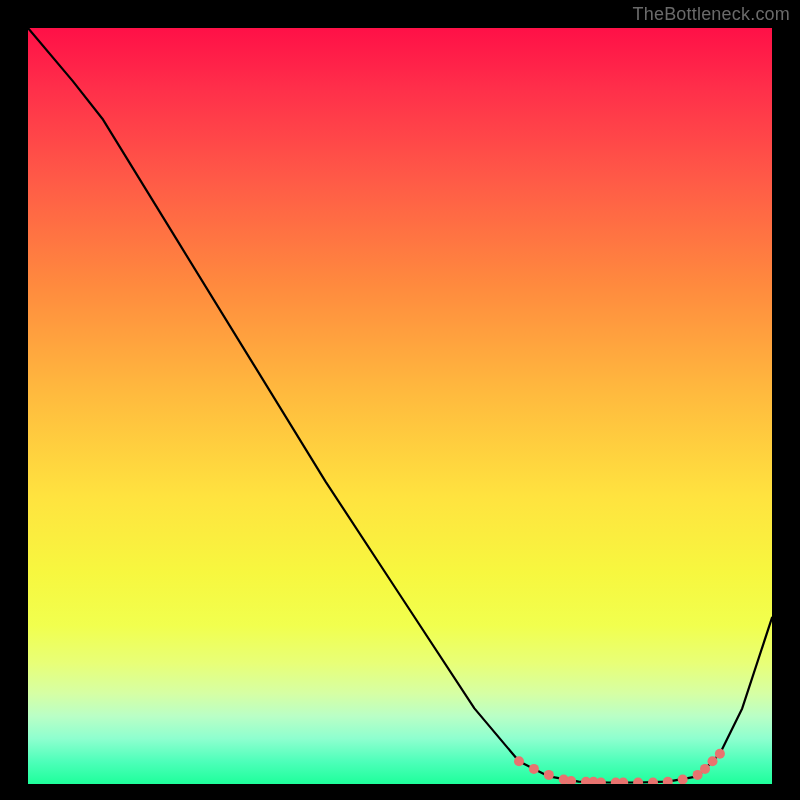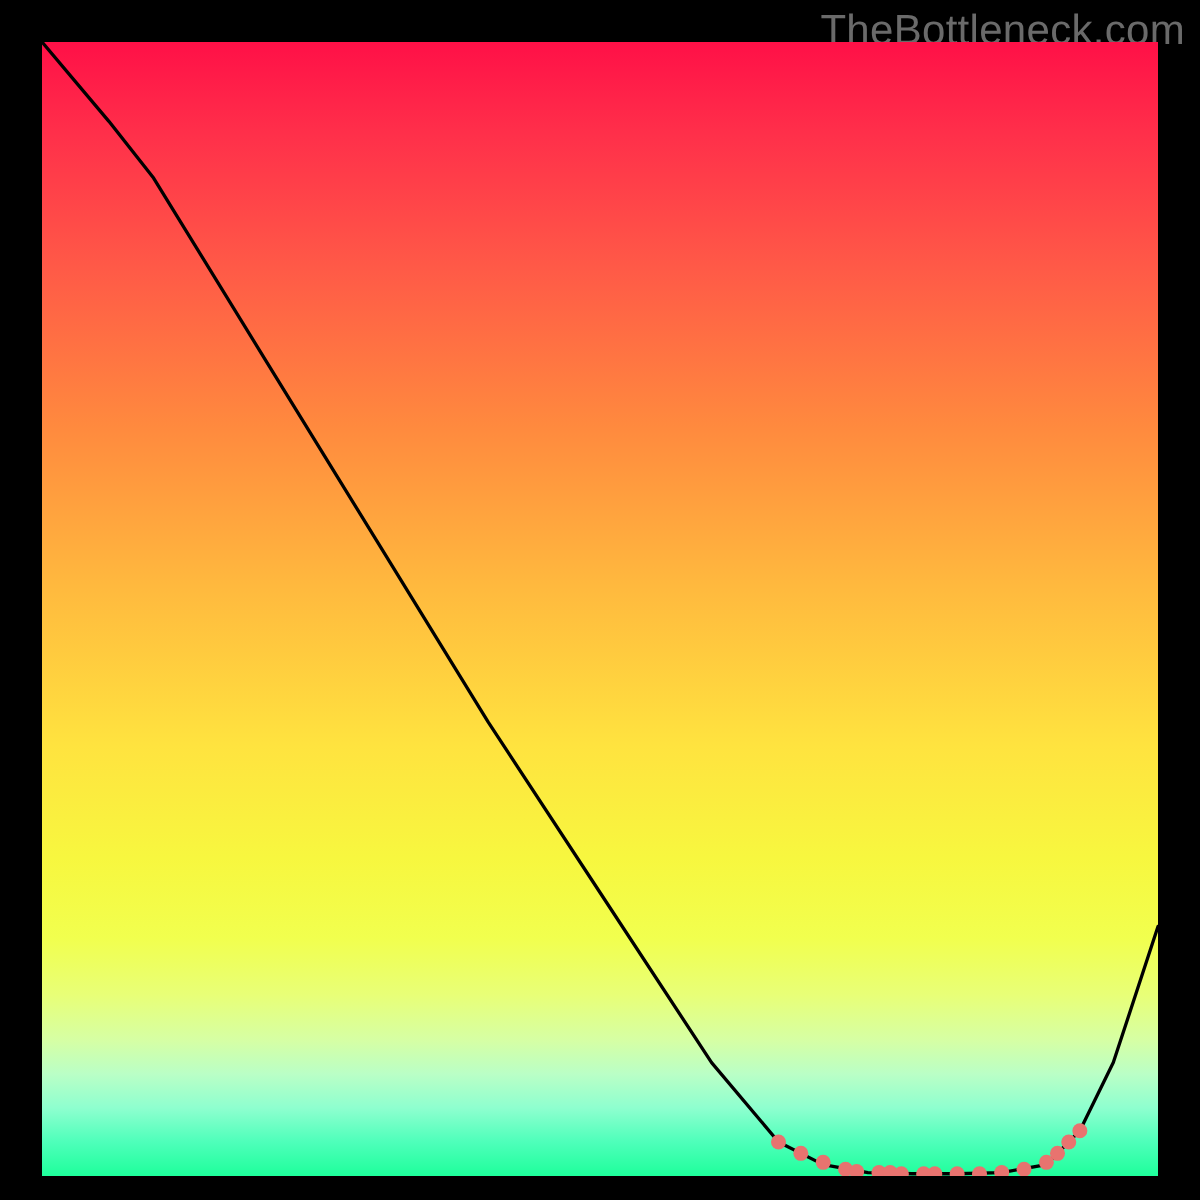--- a/index.html
+++ b/index.html
@@ -14,21 +14,21 @@
     position: relative;
     width: 800px;
     height: 800px;
     background: #000;
   }
   .watermark {
     position: absolute;
     top: 4px;
     right: 10px;
     font-family: Arial, Helvetica, sans-serif;
-    font-size: 28px;
+    font-size: 18px;
     font-weight: 500;
     color: #6a6a6a;
     letter-spacing: 0.2px;
   }
   .plot {
     position: absolute;
     top: 28px;
     left: 28px;
     width: 744px;
     height: 756px;

